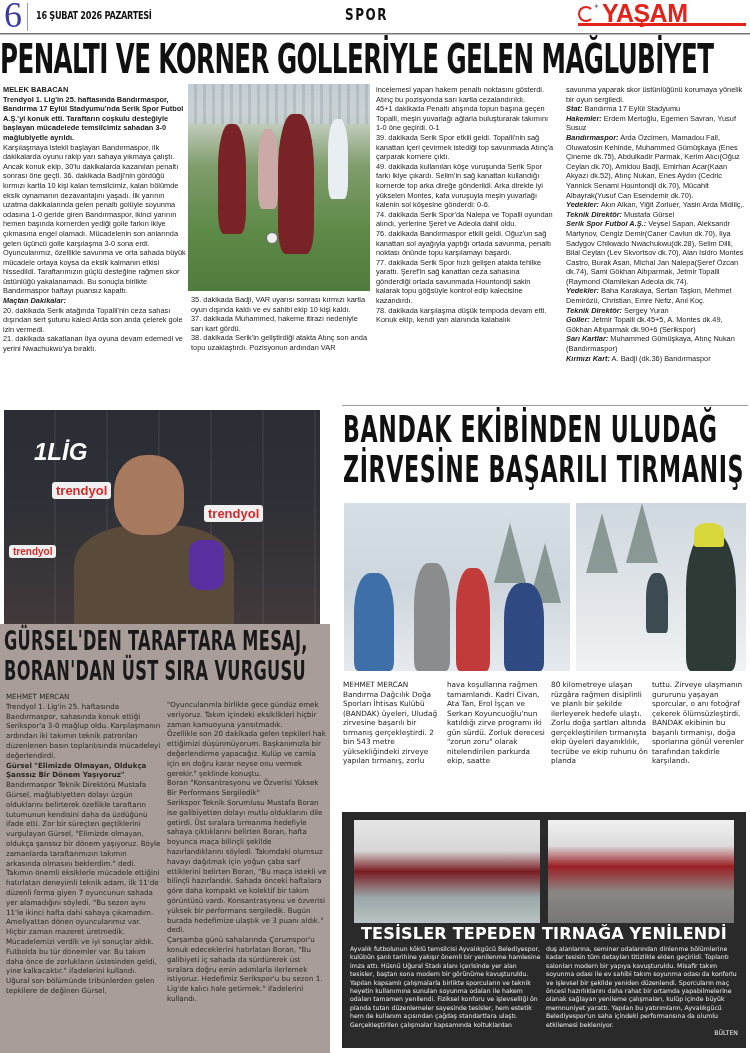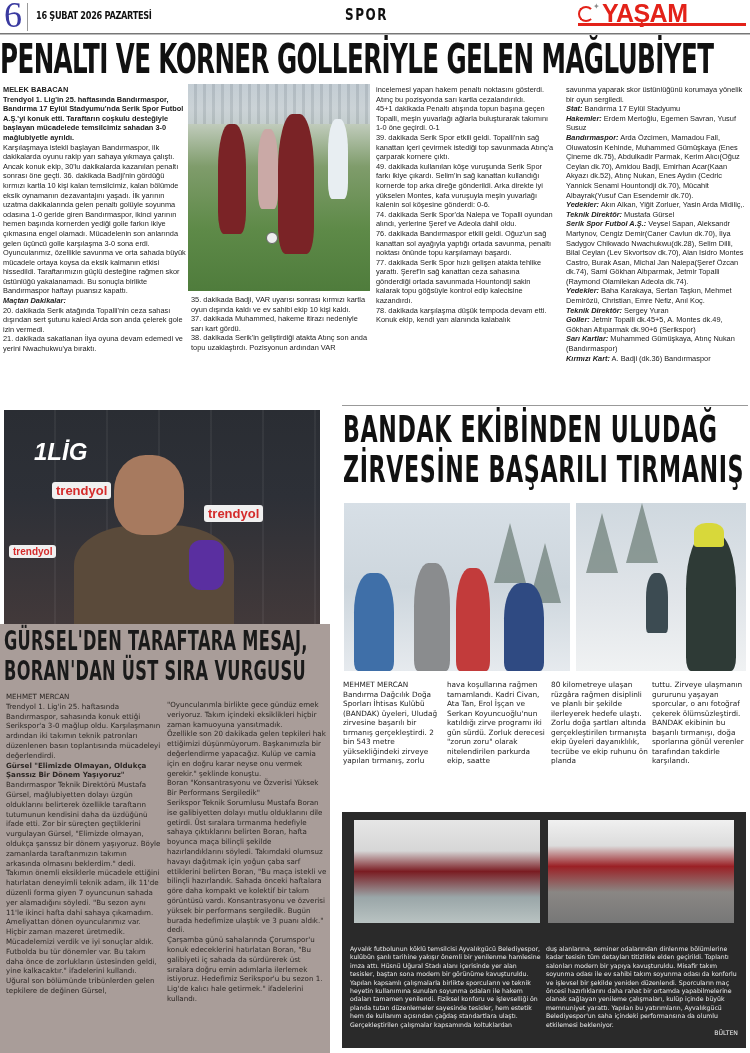--- a/index.html
+++ b/index.html
@@ -192,18 +192,19 @@
   <p>MEHMET MERCAN</p>
   <p>Bandırma Dağcılık Doğa Sporları İhtisas Kulübü (BANDAK) üyeleri, Uludağ zirvesine başarılı bir tırmanış gerçekleştirdi. 2 bin 543 metre yüksekliğindeki zirveye yapılan tırmanış, zorlu</p>
 </div>
 <div class="bcol" style="left:447px; top:680px;">hava koşullarına rağmen tamamlandı. Kadri Civan, Ata Tan, Erol İşçan ve Serkan Koyuncuoğlu'nun katıldığı zirve programı iki gün sürdü. Zorluk derecesi "zorun zoru" olarak nitelendirilen parkurda ekip, saatte</div>
 <div class="bcol" style="left:551px; top:680px;">80 kilometreye ulaşan rüzgâra rağmen disiplinli ve planlı bir şekilde ilerleyerek hedefe ulaştı. Zorlu doğa şartları altında gerçekleştirilen tırmanışta ekip üyeleri dayanıklılık, tecrübe ve ekip ruhunu ön planda</div>
 <div class="bcol" style="left:652px; top:680px;">tuttu. Zirveye ulaşmanın gururunu yaşayan sporcular, o anı fotoğraf çekerek ölümsüzleştirdi. BANDAK ekibinin bu başarılı tırmanışı, doğa sporlarına gönül verenler tarafından takdirle karşılandı.</div>
 
 <div class="tesis-box">
   <div class="photo photo-room1"></div>
   <div class="photo photo-room2"></div>
+  <div class="tesis-title">TESİSLER TEPEDEN TIRNAĞA YENİLENDİ</div>
   <div class="tesis-text" style="left:8px;">Ayvalık futbolunun köklü temsilcisi Ayvalıkgücü Belediyespor, kulübün şanlı tarihine yakışır önemli bir yenilenme hamlesine imza attı. Hüsnü Uğural Stadı alanı içerisinde yer alan tesisler, baştan sona modern bir görünüme kavuşturuldu. Yapılan kapsamlı çalışmalarla birlikte sporcuların ve teknik heyetin kullanımına sunulan soyunma odaları ile hakem odaları tamamen yenilendi. Fiziksel konforu ve işlevselliği ön planda tutan düzenlemeler sayesinde tesisler, hem estetik hem de kullanım açısından çağdaş standartlara ulaştı. Gerçekleştirilen çalışmalar kapsamında koltuklardan</div>
   <div class="tesis-text" style="left:204px;">
     <p>duş alanlarına, seminer odalarından dinlenme bölümlerine kadar tesisin tüm detayları titizlikle elden geçirildi. Toplantı salonları modern bir yapıya kavuşturuldu. Misafir takım soyunma odası ile ev sahibi takım soyunma odası da konforlu ve işlevsel bir şekilde yeniden düzenlendi. Sporcuların maç öncesi hazırlıklarını daha rahat bir ortamda yapabilmelerine olanak sağlayan yenileme çalışmaları, kulüp içinde büyük memnuniyet yarattı. Yapılan bu yatırımların, Ayvalıkgücü Belediyespor'un saha içindeki performansına da olumlu etkilemesi bekleniyor.</p>
     <p class="bulten">BÜLTEN</p>
   </div>
 </div>
 
 </body></html>

